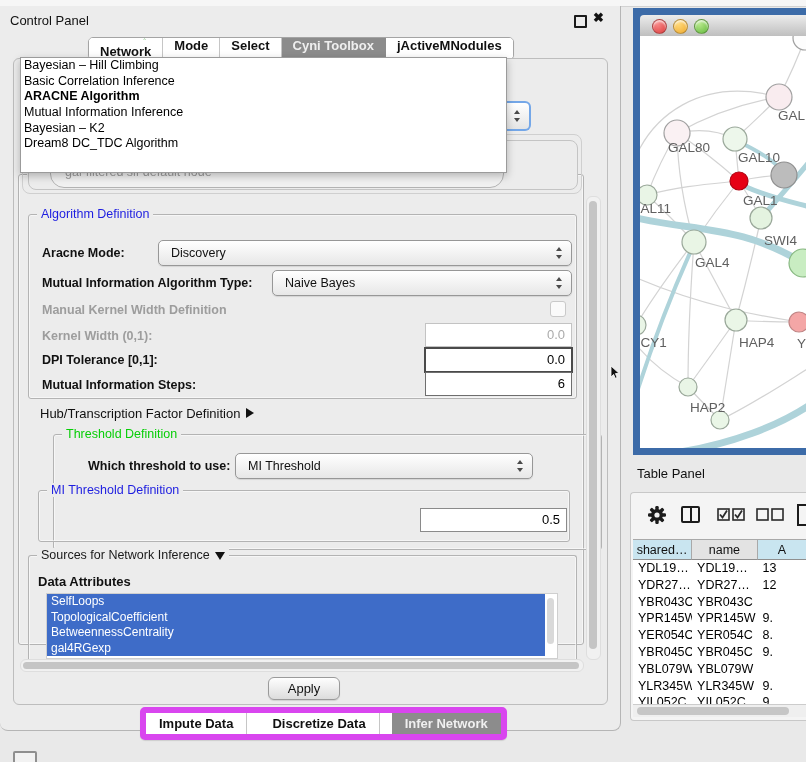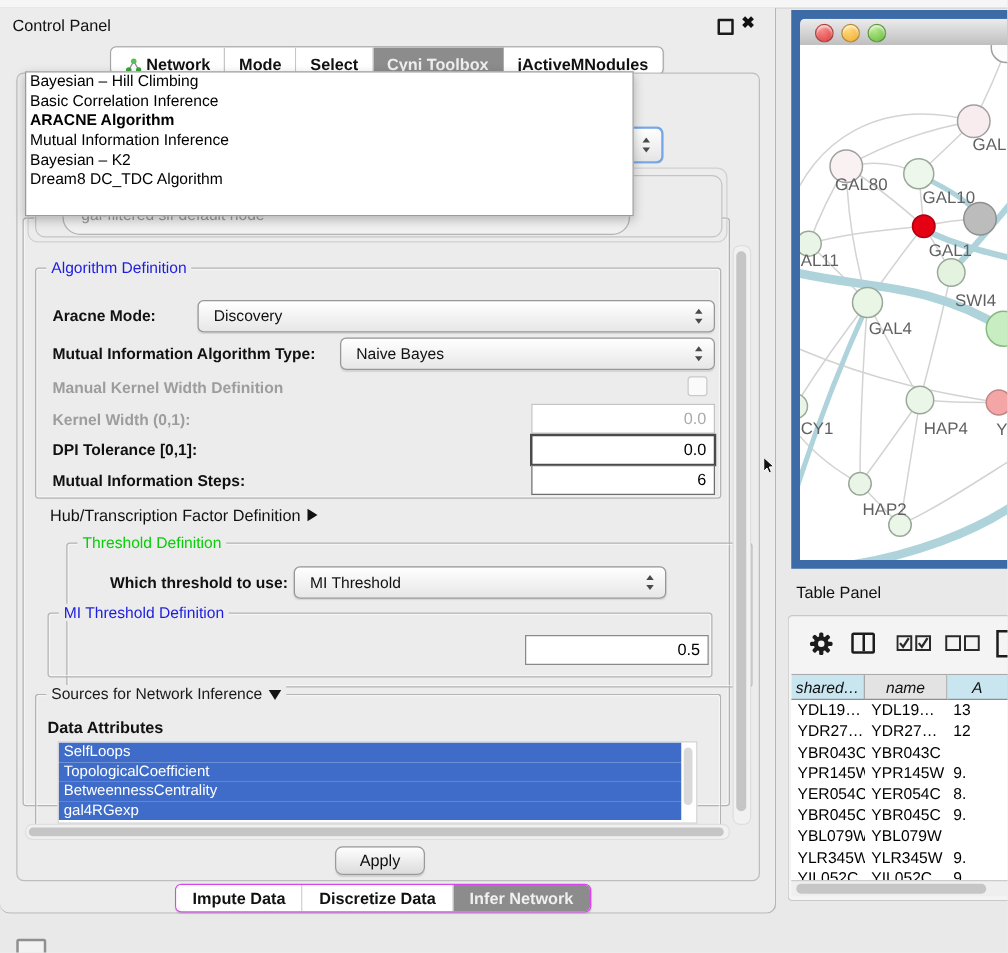--- a/index.html
+++ b/index.html
@@ -26,53 +26,53 @@
   .field{position:absolute;background:#fff;font-size:13px;text-align:right;
        padding:0 6px;display:block;line-height:22px;}
   .tri-right{display:inline-block;width:0;height:0;border-top:5px solid transparent;
        border-bottom:5px solid transparent;border-left:8px solid #111;margin-left:6px;}
   .tri-down{display:inline-block;width:0;height:0;border-left:5px solid transparent;
        border-right:5px solid transparent;border-top:8px solid #111;margin-left:5px;vertical-align:-1px;}
   
   #tabs{display:flex;border:1px solid #a4a4a4;border-radius:5px;background:#fff;height:21px;
         overflow:hidden;box-shadow:0 1px 1px rgba(0,0,0,.12);}
   #tabs .tab{display:flex;align-items:flex-end;gap:4px;padding:0 11px;font-size:13px;font-weight:bold;
-        color:#111;border-right:1px solid #c6c6c6;background:#fff;cursor:default;}
+        color:#111;border-right:1px solid #c6c6c6;background:#fff;cursor:default;flex-direction:column;}
   #tabs .tab:last-child{border-right:none;}
   #tabs .tab.sel{background:#8c8c8c;color:#efefef;border-right-color:#8c8c8c;}
   
   #algo-dd{background:#fff;border:1px solid #9b9b9b;box-shadow:0 3px 8px rgba(0,0,0,.25);z-index:10;}
   #algo-dd .prompt{font-size:12.5px;color:#b4b4b4;text-align:center;height:17px;line-height:17px;}
   #algo-dd .item{font-size:12.5px;color:#000;height:15.7px;line-height:15.7px;padding-left:3px;white-space:nowrap;}
   #algo-dd .item.bold{font-weight:bold;}
   
   #attr-list{background:#fff;border:1px solid #cfcfcf;overflow:hidden;}
   #attr-list .row{background:#3e6cc8;color:#fff;font-size:12px;height:15.6px;line-height:15.6px;
         padding-left:4px;margin-right:12px;}
   
   .sb-track{background:#f1f1f1;border:1px solid #dedede;border-radius:6px;}
   .sb-thumb{position:absolute;background:#c5c5c5;border-radius:5px;}
   
-  #btabs{display:flex;border:1px solid #d946ef;border-radius:5px;background:#fff;height:21px;
-        overflow:hidden;box-shadow:0 1px 1px rgba(0,0,0,.12);}
+  #btabs{display:flex;border:6px solid #d946ef;border-radius:5px;background:#fff;height:21px;
+        overflow:hidden;box-shadow:0 1px 1px rgba(0,0,0,.12);gap:12px;}
   #btabs .tab{display:flex;align-items:center;padding:0 13px;font-size:13px;font-weight:bold;color:#111;
         border-right:1px solid #c6c6c6;background:#fff;}
   #btabs .tab:last-child{border-right:none;}
   #btabs .tab.sel{background:#8c8c8c;color:#f0f0f0;}
   
   .btn{position:absolute;border:1px solid #9a9a9a;border-radius:6px;font-size:13px;color:#111;
         background:linear-gradient(#fefefe,#dcdcdc);display:flex;align-items:center;justify-content:center;
         box-shadow:0 1px 1px rgba(0,0,0,.12);}
   
   #net-win{background:#3c6ba8;border-radius:0;}
   #net-title{background:linear-gradient(#ececec,#bfbfbf);border-bottom:1px solid #9a9a9a;border-radius:4px 0 0 0;}
   .light{position:absolute;top:4px;width:13px;height:13px;border-radius:50%;border:1px solid rgba(0,0,0,.25);
         box-shadow:inset 0 2px 2px rgba(255,255,255,.7);}
   
-  #tbl-head{display:flex;font-size:12.5px;color:#111;font-style:italic;}
+  #tbl-head{display:flex;font-size:12.5px;color:#111;}
   #tbl-head .hc{border-right:1px solid #a9a9a9;border-top:1px solid #a9a9a9;border-bottom:1px solid #8f8f8f;
         text-align:center;line-height:21px;height:21px;box-sizing:border-box;overflow:hidden;white-space:nowrap;}
   #tbl-rows .tr{display:flex;font-size:12.5px;color:#000;height:16.8px;line-height:16.8px;}
   #tbl-rows .td{overflow:hidden;white-space:nowrap;padding-left:5px;box-sizing:border-box;}
   .icon-box{display:inline-block;box-sizing:border-box;}
 </style>
 </head>
 <body>
 
 <div class="abs" style="left:0;top:0;width:806px;height:6px;background:#f6f6f6;border-bottom:1px solid #d2d2d2;"></div>

